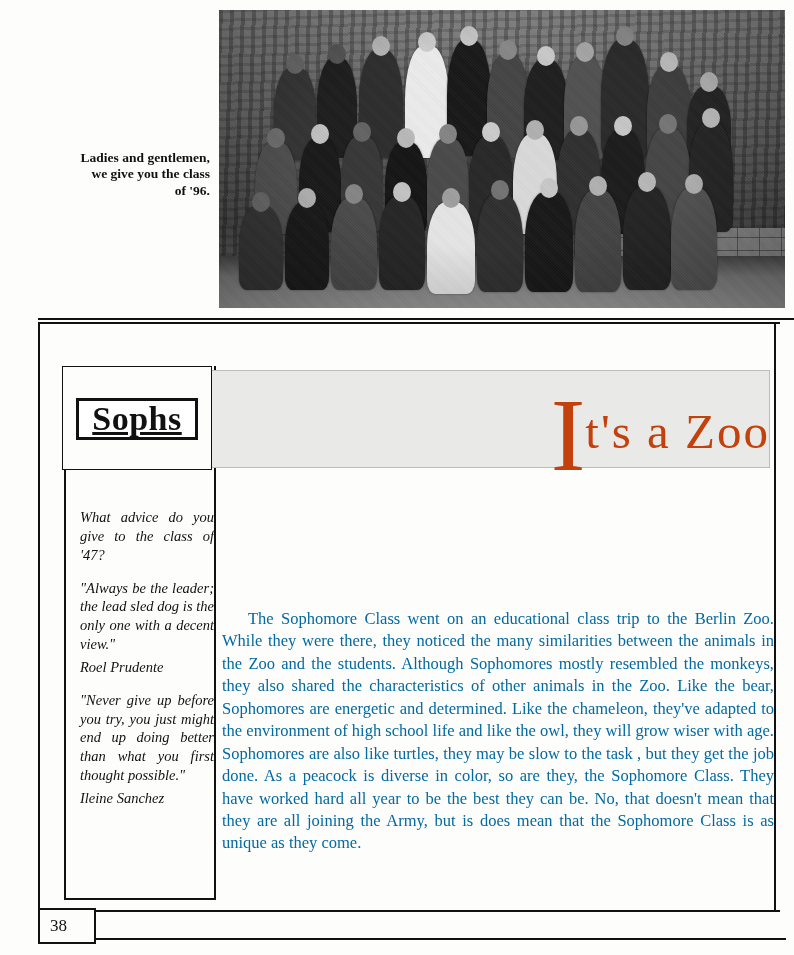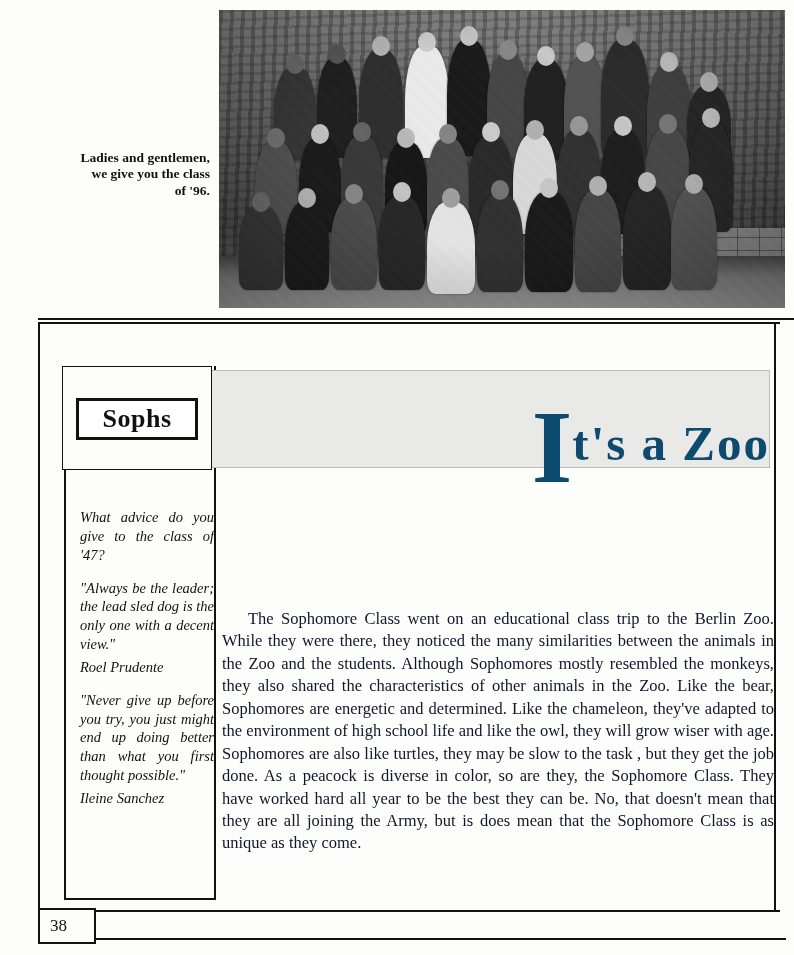--- a/index.html
+++ b/index.html
@@ -157,23 +157,24 @@
     width: 122px;
     height: 42px;
     border: 3px solid #111;
     box-sizing: border-box;
     background: #fff;
     display: flex;
     align-items: center;
     justify-content: center;
     font-family: "Liberation Serif", serif;
     font-weight: bold;
-    font-size: 26px;
+    font-size: 34px;
     letter-spacing: .5px;
     color: #111;
+    text-decoration: underline;
   }
   .sophs-shadow {
     position: absolute;
     left: 82px;
     top: 404px;
     width: 122px;
     height: 42px;
     background: #111;
     z-index: -1;
   }
@@ -187,26 +188,26 @@
     height: 98px;
     background: #e9e9e7;
     border: 1px solid #bdbdbb;
     box-sizing: border-box;
   }
 
   
   .headline {
     position: absolute;
     left: 320px;
-    top: 410px;
+    top: 398px;
     width: 450px;
     text-align: right;
     font-family: "Liberation Serif", serif;
-    font-weight: bold;
-    color: #0c4a6e;
+    font-weight: normal;
+    color: #c2410c;
   }
   .headline .l1 {
     font-size: 49px;
     line-height: 1.04;
     letter-spacing: 2px;
     white-space: nowrap;
   }
   .headline .dropcap {
     font-size: 104px;
     line-height: .72;
@@ -260,21 +261,21 @@
   
   .body-copy {
     position: absolute;
     left: 222px;
     top: 608px;
     width: 552px;
     font-family: "Liberation Serif", serif;
     font-size: 16.5px;
     line-height: 1.36;
     text-align: justify;
-    color: #0f172a;
+    color: #0369a1;
     text-indent: 26px;
   }
 
   
   .page-num-box {
     position: absolute;
     left: 38px;
     top: 908px;
     width: 58px;
     height: 36px;

